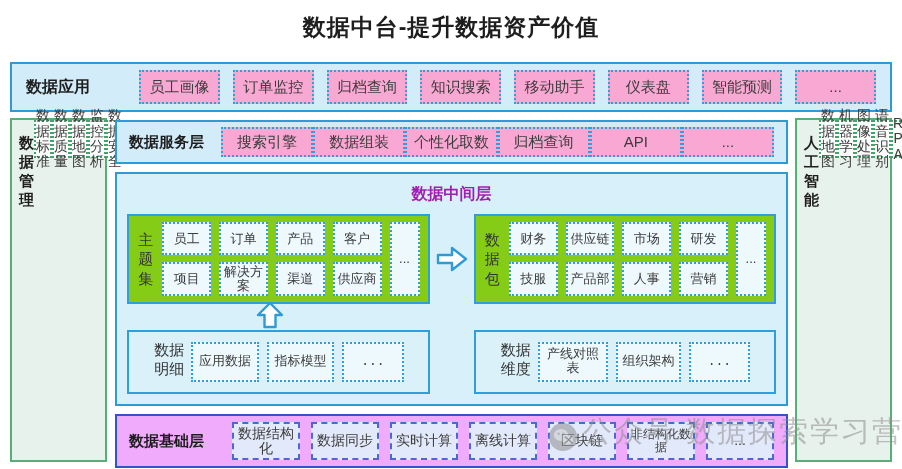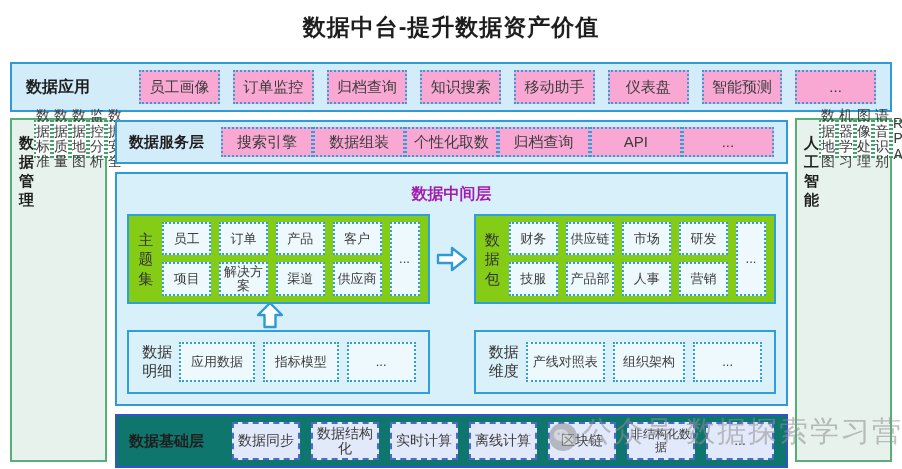--- a/index.html
+++ b/index.html
@@ -89,29 +89,29 @@
     border:2px dotted #2f9fdb; word-break:break-all; line-height:1.05;
     padding:1px;
   }
   .cell-more { grid-column:5; grid-row:1 / 3; }
   .arrow-slot { display:flex; align-items:center; justify-content:center; }
   .ml-arrow-row { height:30px; display:flex; align-items:center; }
   .ml-arrow-row svg { margin-left:128px; }
   .ml-grid-bottom { height:64px; }
   .block-b {
     border:2px solid #2f9fdb; background:#dbf1fa;
-    display:flex; align-items:center; padding:6px 12px; gap:6px;
+    display:flex; align-items:center; padding:6px 24px; gap:6px;font-family:Liberation Mono, monospace;
   }
   .bgrid { flex:1; display:grid; gap:8px; height:40px;border-radius:13px; }
   .bgrid-detail { grid-template-columns:1.1fr 1.1fr 1fr; }
   .bgrid-dim { grid-template-columns:1.15fr 1.05fr 1fr; }
   
   .base-row {
     height:54px; flex:none;
-    border:2px solid #3153cb; background:#0f766e;
+    border:2px solid #3153cb; background:#f0abfc;
     display:flex; align-items:center; padding:0 12px; gap:11px;
   }
   .base-row .row-label { width:92px; font-size:15px; }
   .chip-base {
     flex:1; height:38px; font-size:14px;
     background:#e2e9fa; border:2px dashed #4a6ad0;
   }
   .chip-base.small { font-size:12px; }
   
   .watermark {
@@ -239,22 +239,22 @@
             <div class="cell">产线对照表</div>
             <div class="cell">组织架构</div>
             <div class="cell">...</div>
           </div>
         </div>
       </div>
     </div>
 
     <div class="base-row">
       <div class="row-label">数据基础层</div>
+      <div class="chip chip-base">数据结构化</div>
       <div class="chip chip-base">数据同步</div>
-      <div class="chip chip-base">数据结构化</div>
       <div class="chip chip-base">实时计算</div>
       <div class="chip chip-base">离线计算</div>
       <div class="chip chip-base">区块链</div>
       <div class="chip chip-base small">非结构化数据</div>
       <div class="chip chip-base">...</div>
     </div>
   </div>
 
   <div class="watermark">
     <svg width="30" height="30" viewBox="0 0 30 30">

